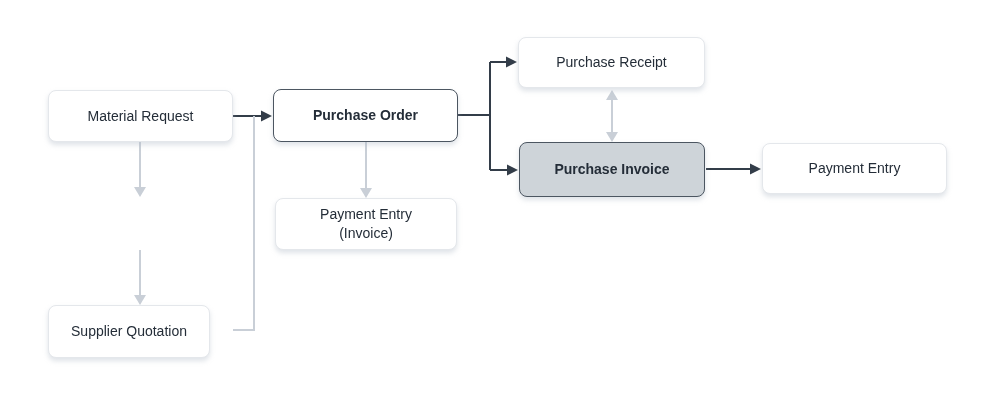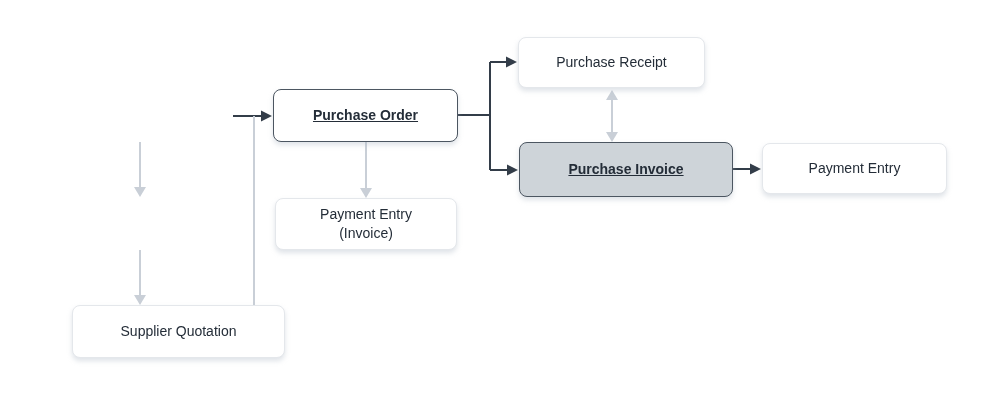--- a/index.html
+++ b/index.html
@@ -30,32 +30,31 @@
     border-radius:8px;
     box-shadow:0 3px 5px rgba(176,186,197,0.4);
     color:var(--node-text);
     font-size:14px;
     line-height:19px;
     text-align:center;
   }
   .node.emphasis{
     border:1.5px solid var(--emphasis-border);
     font-weight:700;
-    text-decoration:underline;
   }
   .node.highlight{
     background:var(--highlight-bg);
   }
   .n-mr {left:48px;  top:90px;  width:185px; height:52px;}
   .n-rfq{left:48px;  top:197px; width:185px; height:53px;}
-  .n-sq {left:48px;  top:305px; width:213px; height:53px;margin-left:24px;}
+  .n-sq {left:48px;  top:305px; width:162px; height:53px;}
   .n-po {left:273px; top:89px;  width:185px; height:53px;}
   .n-pea{left:275px; top:198px; width:182px; height:52px;}
   .n-pr {left:518px; top:37px;  width:187px; height:51px;}
-  .n-pi {left:519px; top:142px; width:214px; height:55px;}
+  .n-pi {left:519px; top:142px; width:186px; height:55px;}
   .n-pe {left:762px; top:143px; width:185px; height:51px;}
 </style>
 </head>
 <body>
 
 <div class="stage">
 
   <svg class="edges" viewBox="0 0 1000 400" xmlns="http://www.w3.org/2000/svg">
 
     <line x1="233" y1="116" x2="261" y2="116" stroke-width="2" stroke="#333d49"></line>
@@ -77,20 +76,21 @@
     <line x1="366" y1="142" x2="366" y2="188" stroke-width="2" stroke="#c9cfd7"></line>
     <polygon points="366,198 360,188 372,188" fill="#c9cfd7"></polygon>
 
     <path d="M233 330 H254 V116" fill="none" stroke-width="2" stroke="#c9cfd7"></path>
 
     <line x1="612" y1="100" x2="612" y2="132" stroke-width="2" stroke="#c9cfd7"></line>
     <polygon points="612,90 606,100 618,100" fill="#c9cfd7"></polygon>
     <polygon points="612,142 606,132 618,132" fill="#c9cfd7"></polygon>
   </svg>
 
+  <div class="node n-mr">Material Request</div>
   <div class="node n-sq">Supplier Quotation</div>
   <div class="node n-po emphasis">Purchase Order</div>
   <div class="node n-pea">
     <span>Payment Entry</span>
     <span>(Invoice)</span>
   </div>
   <div class="node n-pr">Purchase Receipt</div>
   <div class="node n-pi emphasis highlight">Purchase Invoice</div>
   <div class="node n-pe">Payment Entry</div>
 

